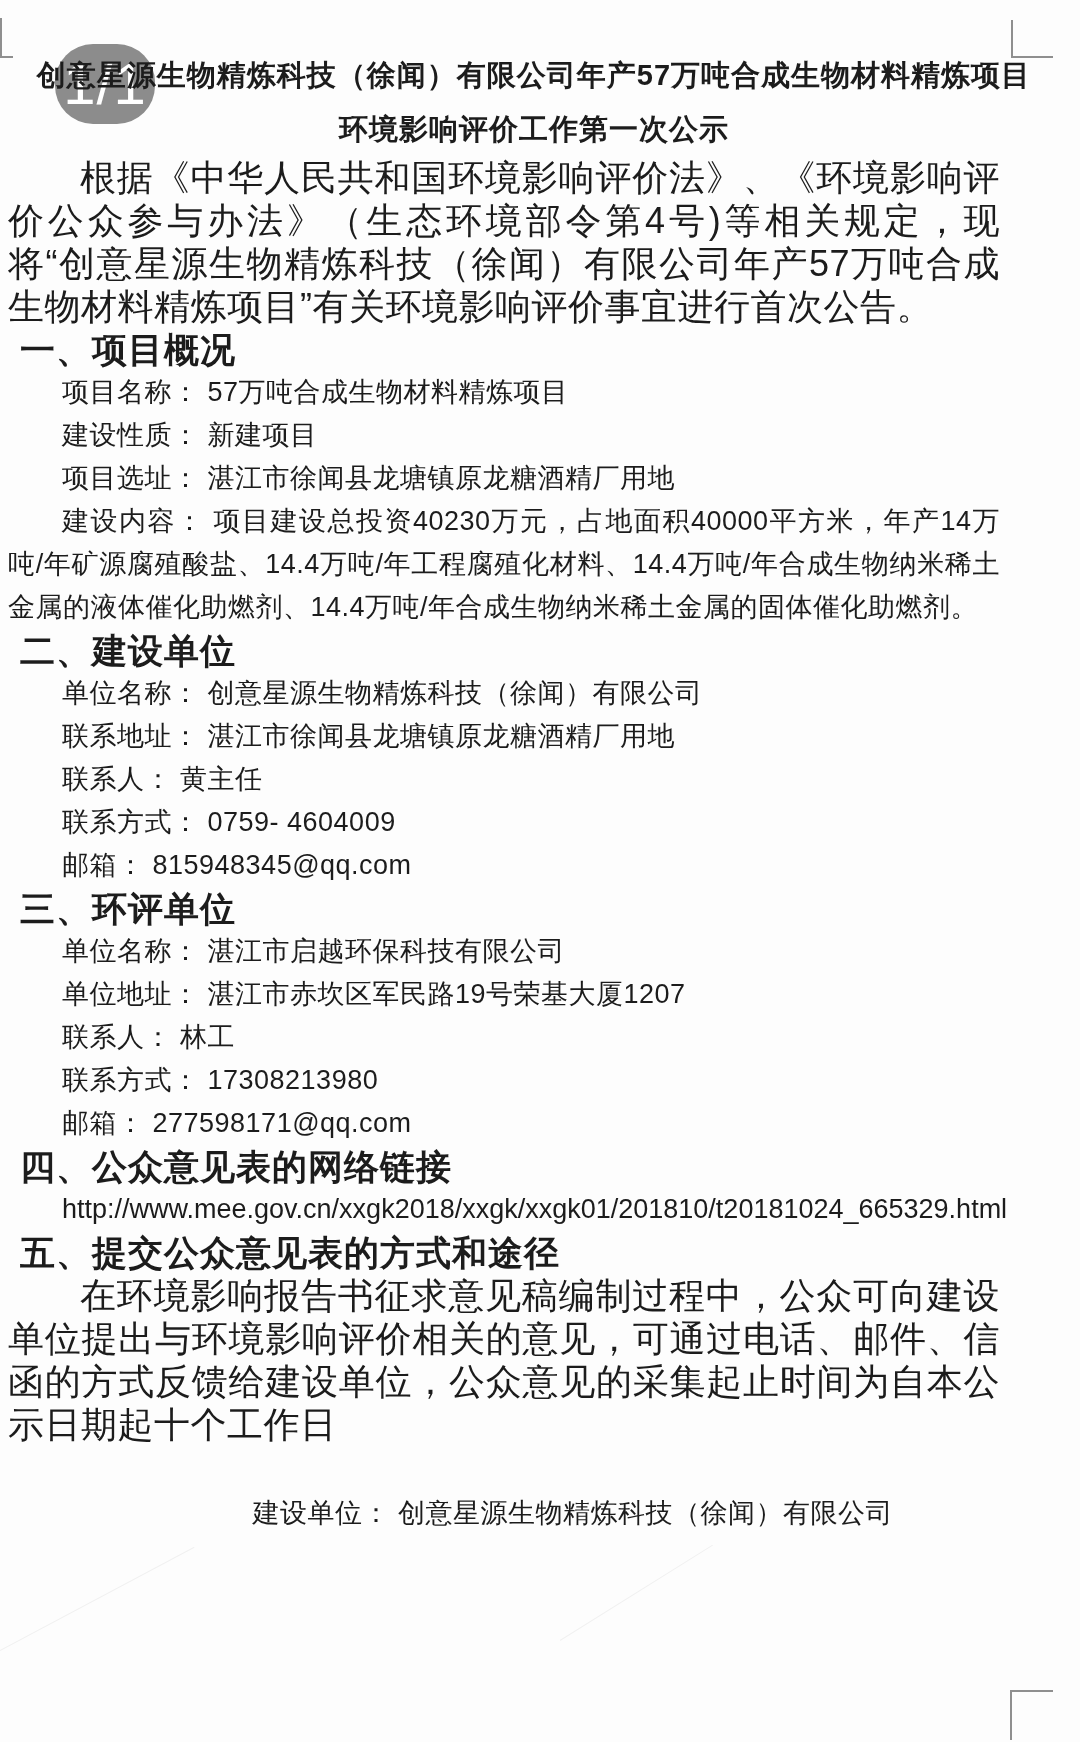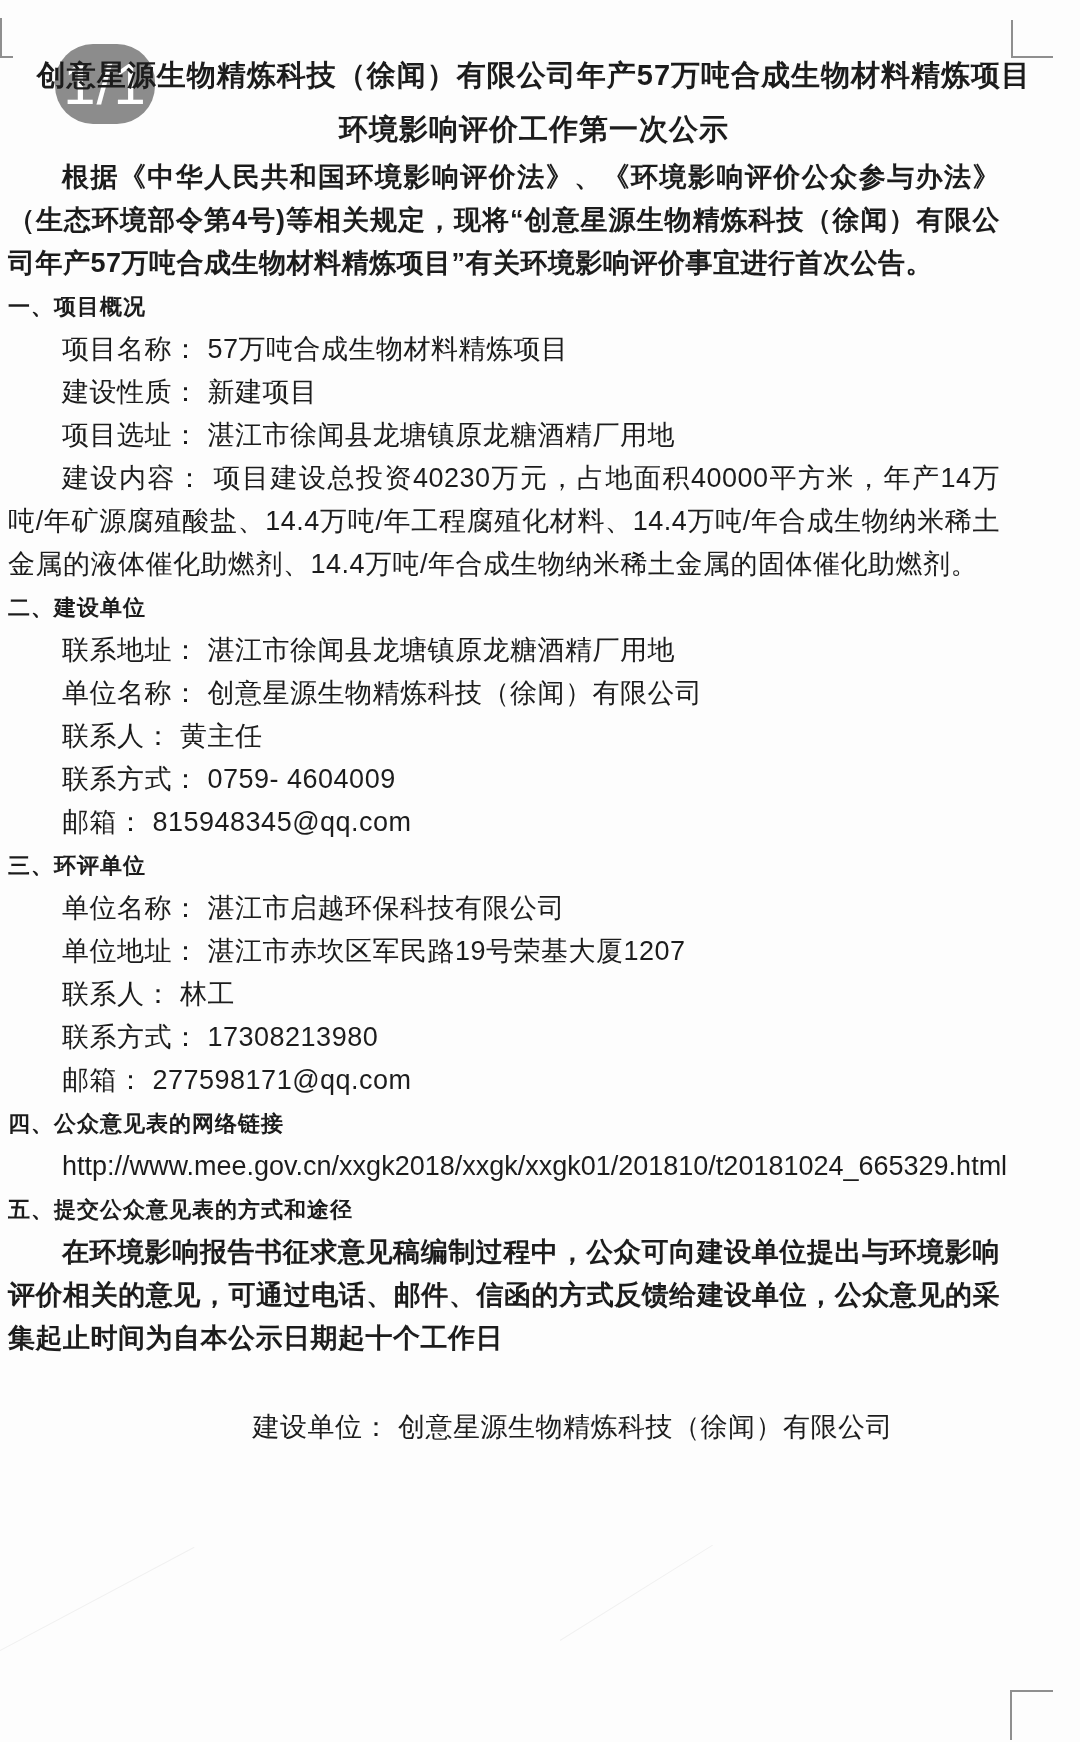--- a/index.html
+++ b/index.html
@@ -46,32 +46,32 @@
   .title{
     margin:0;
     font-size:29px;
     font-weight:700;
     line-height:54px;
     text-align:center;
     letter-spacing:1px;
   }
   p{margin:0;}
   .para{
-    font-size:27px;
+    font-size:36px;
     line-height:43px;
     text-indent:2em;
     text-align:justify;
     letter-spacing:0.5px;
-    font-weight:bold;
   }
   .heading{
-    font-size:22px;
+    font-size:35px;
     font-weight:700;
     line-height:43px;
     letter-spacing:1px;
+    margin-left:12px;
   }
   .item{
     font-size:27px;
     line-height:43px;
     text-indent:2em;
     text-align:justify;
     letter-spacing:0.5px;
   }
   .url{
     text-align:right;
@@ -111,22 +111,22 @@
     <div class="inner">
       <p class="para">根据《中华人民共和国环境影响评价法》、《环境影响评价公众参与办法》（生态环境部令第4号)等相关规定，现将“创意星源生物精炼科技（徐闻）有限公司年产57万吨合成生物材料精炼项目”有关环境影响评价事宜进行首次公告。</p>
 
       <p class="heading">一、项目概况</p>
       <p class="item">项目名称： 57万吨合成生物材料精炼项目</p>
       <p class="item">建设性质： 新建项目</p>
       <p class="item">项目选址： 湛江市徐闻县龙塘镇原龙糖酒精厂用地</p>
       <p class="item">建设内容： 项目建设总投资40230万元，占地面积40000平方米，年产14万吨/年矿源腐殖酸盐、14.4万吨/年工程腐殖化材料、14.4万吨/年合成生物纳米稀土金属的液体催化助燃剂、14.4万吨/年合成生物纳米稀土金属的固体催化助燃剂。</p>
 
       <p class="heading">二、建设单位</p>
+      <p class="item">单位名称： 创意星源生物精炼科技（徐闻）有限公司</p>
       <p class="item">联系地址： 湛江市徐闻县龙塘镇原龙糖酒精厂用地</p>
-      <p class="item">单位名称： 创意星源生物精炼科技（徐闻）有限公司</p>
       <p class="item">联系人： 黄主任</p>
       <p class="item">联系方式： 0759- 4604009</p>
       <p class="item">邮箱： 815948345@qq.com</p>
 
       <p class="heading">三、环评单位</p>
       <p class="item">单位名称： 湛江市启越环保科技有限公司</p>
       <p class="item">单位地址： 湛江市赤坎区军民路19号荣基大厦1207</p>
       <p class="item">联系人： 林工</p>
       <p class="item">联系方式： 17308213980</p>
       <p class="item">邮箱： 277598171@qq.com</p>

